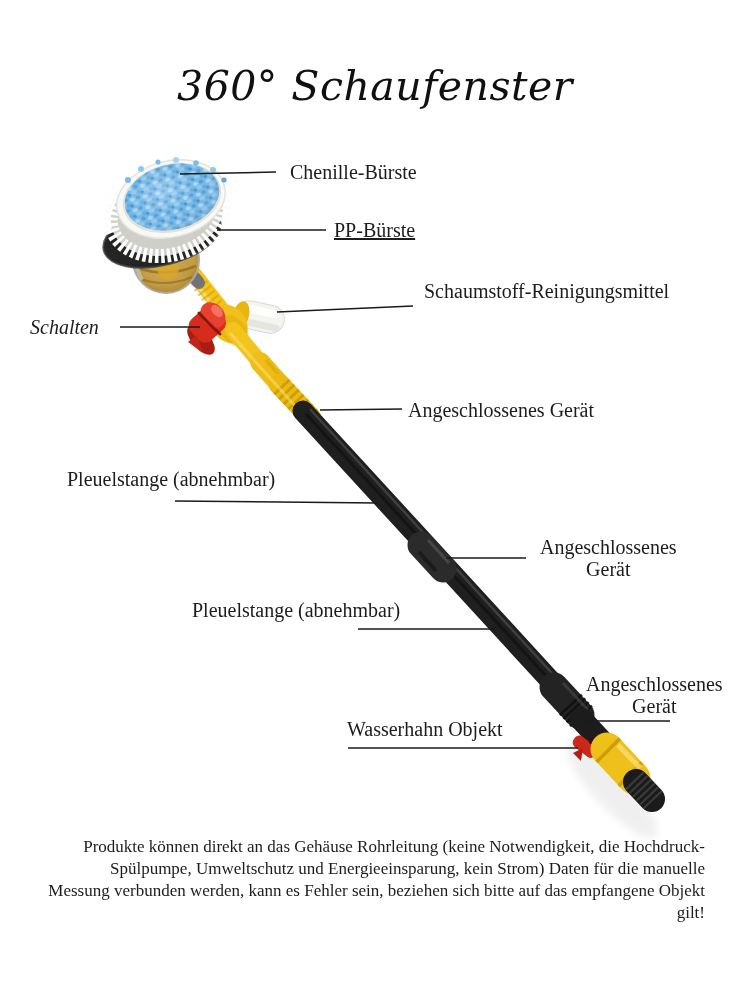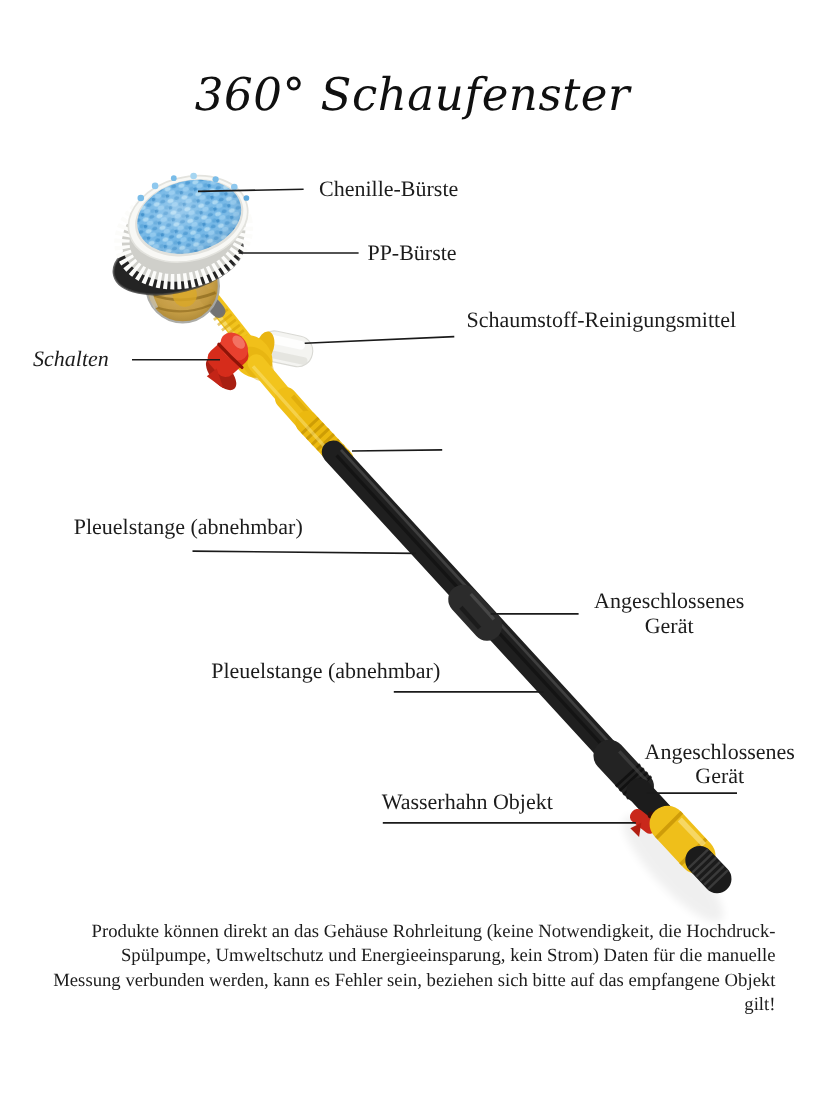--- a/index.html
+++ b/index.html
@@ -10,21 +10,21 @@
   .title{
     position:absolute;top:62px;left:0;width:100%;text-align:center;
     font-family:"DejaVu Serif",serif;font-size:41px;font-weight:normal;font-style:italic;
     color:#101010;letter-spacing:0.5px;
   }
   .illustration{position:absolute;top:0;left:0;}
   .lbl{
     position:absolute;font-size:20px;line-height:23px;color:#1c1c1c;white-space:nowrap;text-align:center;
   }
   .lbl-chenille{top:161px;left:290px;}
-  .lbl-pp{top:219px;left:334px;}
+  .lbl-pp{top:219px;left:334px;text-decoration:underline;}
   .lbl-foam{top:280px;left:424px;}
   .lbl-switch{top:316px;left:30px;font-style:italic;}
   .lbl-conn-top{top:399px;left:408px;}
   .lbl-rod-upper{top:468px;left:67px;}
   .lbl-conn-mid{top:536px;left:540px;line-height:22px;}
   .lbl-rod-lower{top:599px;left:192px;}
   .lbl-conn-bottom{top:673px;left:586px;line-height:22px;}
   .lbl-valve{top:718px;left:347px;}
   .footer{
     position:absolute;top:836px;left:45px;width:660px;text-align:right;
@@ -181,20 +181,21 @@
   </svg>
 
   <div class="title">360° Schaufenster</div>
 
   <div class="lbl lbl-chenille">Chenille-Bürste</div>
   <div class="lbl lbl-pp">PP-Bürste</div>
   <div class="lbl lbl-foam">
     <div>Schaumstoff-Reinigungsmittel</div>
   </div>
   <div class="lbl lbl-switch">Schalten</div>
+  <div class="lbl lbl-conn-top">Angeschlossenes Gerät</div>
   <div class="lbl lbl-rod-upper">Pleuelstange (abnehmbar)</div>
   <div class="lbl lbl-conn-mid">
     <div>Angeschlossenes</div>
     <div>Gerät</div>
   </div>
   <div class="lbl lbl-rod-lower">Pleuelstange (abnehmbar)</div>
   <div class="lbl lbl-conn-bottom">
     <div>Angeschlossenes</div>
     <div>Gerät</div>
   </div>

